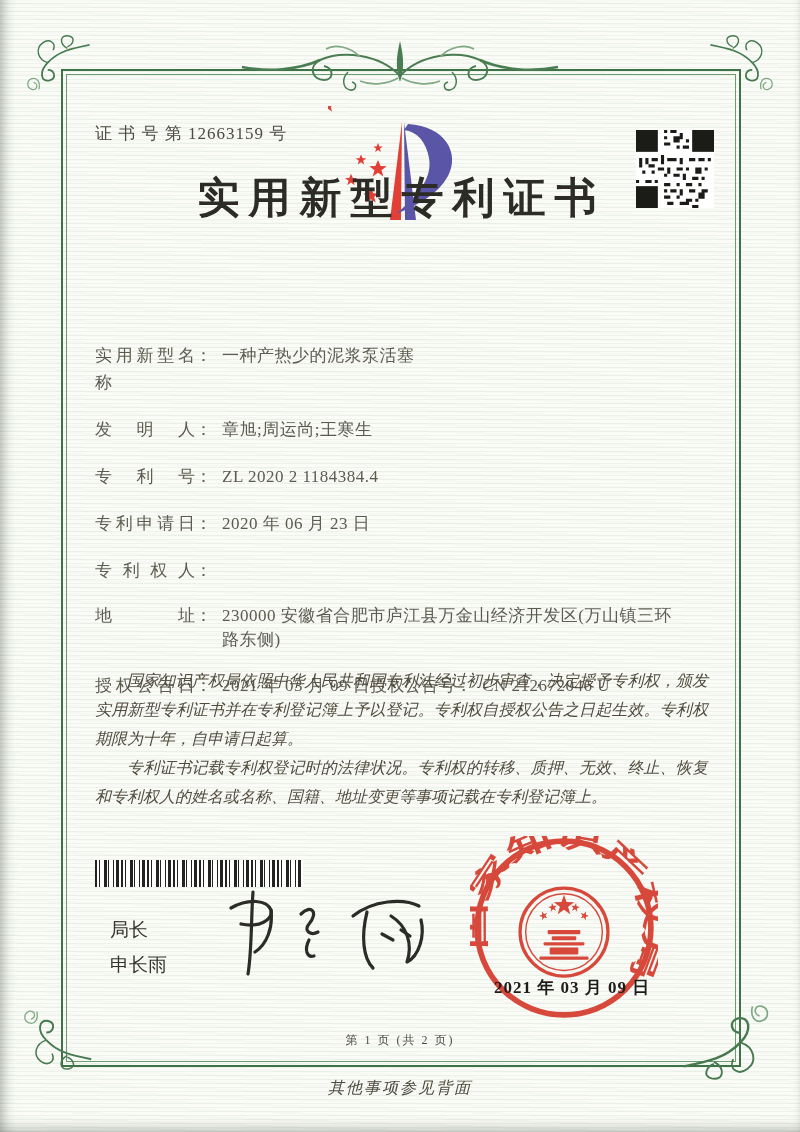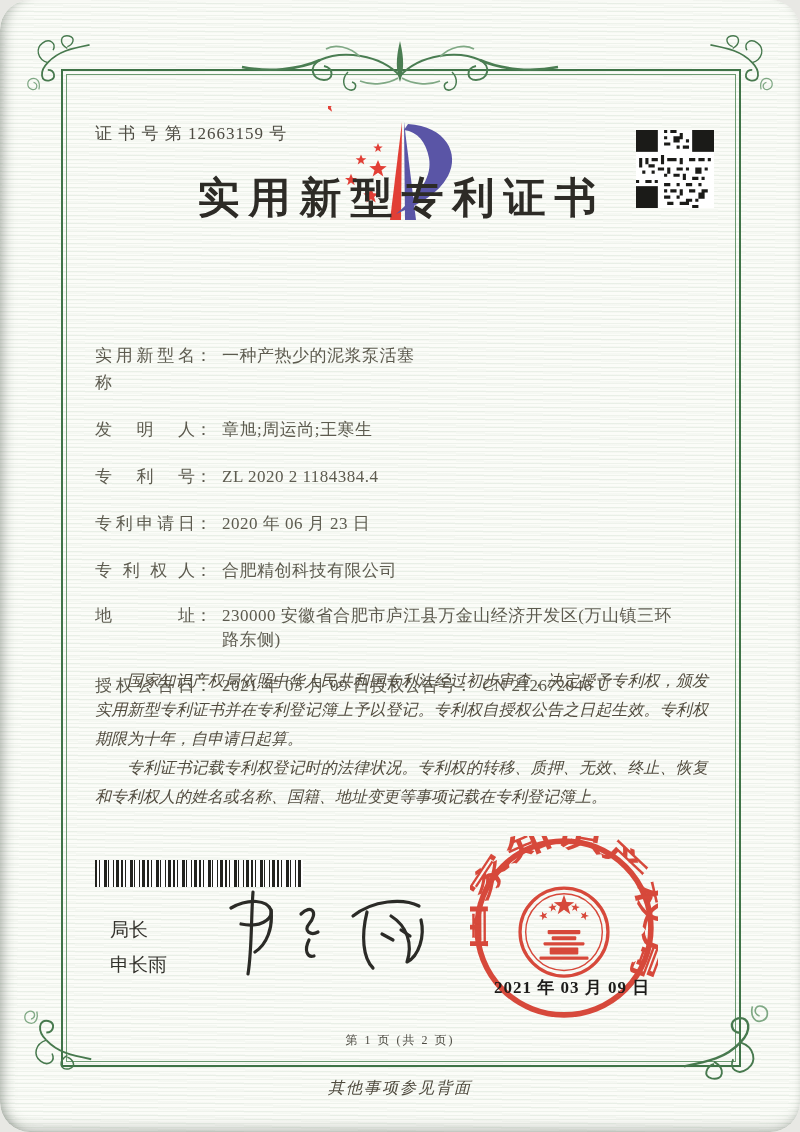--- a/index.html
+++ b/index.html
@@ -5,21 +5,20 @@
   html,body{margin:0;padding:0;background:#e8e8e4;}
   .page{
     position:relative;width:800px;height:1132px;overflow:hidden;
     background-color:#fbfcf8;
     background-image:
       repeating-linear-gradient(0deg, rgba(120,158,120,0.10) 0 1px, rgba(255,255,255,0) 1px 4px),
       repeating-linear-gradient(2deg, rgba(140,170,140,0.05) 0 2px, rgba(255,255,255,0) 2px 7px);
     box-shadow: inset 14px 0 14px -12px rgba(90,100,90,.55), inset 0 -14px 14px -12px rgba(90,100,90,.45), inset -6px 0 10px -8px rgba(120,130,120,.35);
     font-family:"Liberation Serif","DejaVu Serif",serif;
     color:#3a382f;
-    border-radius:30px;
   }
   .frame{
     position:absolute;left:66px;top:74px;width:668px;height:986px;
     border:1px solid #6c9a71;
     outline:2px solid #3f7347;
     outline-offset:3px;
   }
   .orn{position:absolute;pointer-events:none;}
   .cert-no{position:absolute;left:33px;top:48px;font-size:17px;letter-spacing:1px;color:#4d4b42;}
   .logo{position:absolute;left:264px;top:34px;}
@@ -165,21 +164,20 @@
         <span class="fvalue">ZL 2020 2 1184384.4</span>
     </div>
     <div class="frow">
       <span class="flabel">专利申请日</span>
         <span class="fcolon">：</span>
         <span class="fvalue">2020 年 06 月 23 日</span>
     </div>
     <div class="frow">
       <span class="flabel">专利权人</span>
         <span class="fcolon">：</span>
-        <span class="fvalue">合肥精创科技有限公司</span>
     </div>
     <div class="frow addr">
       <span class="flabel">地址</span>
         <span class="fcolon">：</span>
         <span class="fvalue">230000 安徽省合肥市庐江县万金山经济开发区(万山镇三环路东侧)</span>
     </div>
     <div class="frow">
       <span class="fgroup">
         <span class="flabel">授权公告日</span>
           <span class="fcolon">：</span>

